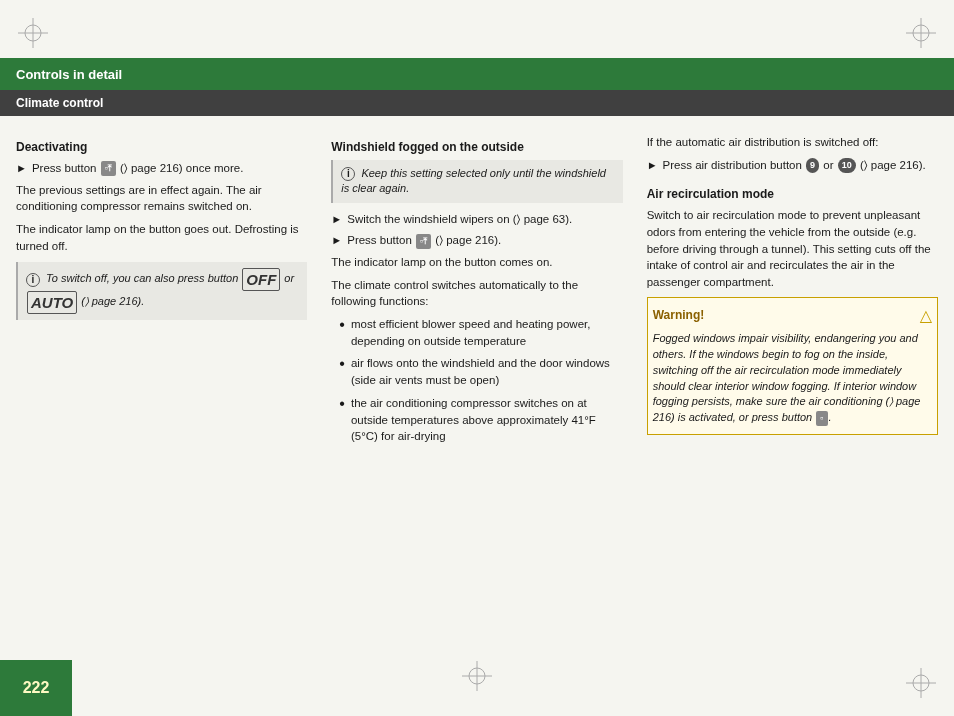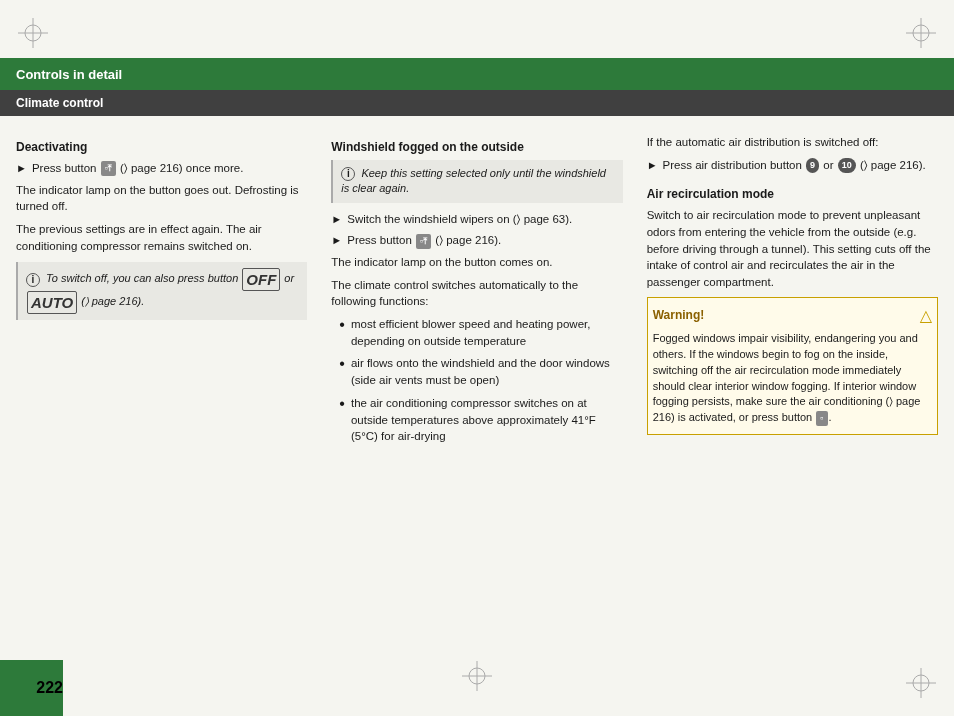--- a/index.html
+++ b/index.html
@@ -26,28 +26,28 @@
     .corner-tr { top: 18px; right: 18px; }
     .corner-bl { bottom: 18px; left: 18px; }
     .corner-br { bottom: 18px; right: 18px; }
 
     
     .page-number-badge {
       position: absolute;
       bottom: 0;
       left: 0;
       background: #2d7a3a;
-      color: #000000;
+      color: #fef9c3;
       font-weight: bold;
       font-size: 16px;
-      width: 63px;
+      width: 72px;
       height: 56px;
       display: flex;
       align-items: center;
-      justify-content: flex-end;
+      justify-content: center;
     }
 
     
     .header-bar {
       position: absolute;
       top: 58px;
       left: 0;
       right: 0;
       height: 32px;
       background: #2d7a3a;
@@ -190,20 +190,21 @@
       color: #8b6000;
     }
     .warning-triangle {
       font-size: 16px;
       color: #c8a000;
     }
     .warning-text {
       font-size: 11px;
       line-height: 1.45;
       color: #1a1a1a;
+      font-style: italic;
     }
 
     
     .btn-icon {
       display: inline-block;
       background: #888;
       color: white;
       font-size: 9px;
       padding: 1px 4px;
       border-radius: 2px;
@@ -291,22 +292,22 @@
   <div class="column">
     <div class="section-heading">Deactivating</div>
 
     <div class="arrow-item">
       <span class="arrow-bullet">►</span>
       <span class="arrow-text">
         Press button <span class="btn-icon">▫⤒</span> (〉 page 216) once more.
       </span>
     </div>
 
+    <p class="para">The previous settings are in effect again. The air conditioning compressor remains switched on.</p>
     <p class="para">The indicator lamp on the button goes out. Defrosting is turned off.</p>
-    <p class="para">The previous settings are in effect again. The air conditioning compressor remains switched on.</p>
 
     <div class="info-note">
       <span class="info-icon">i</span>
       To switch off, you can also press button <span class="btn-icon-outlined">OFF</span> or <span class="btn-icon-outlined">AUTO</span> (〉 page 216).
     </div>
   </div>
 
   <div class="column">
     <div class="section-heading">Windshield fogged on the outside</div>
 

